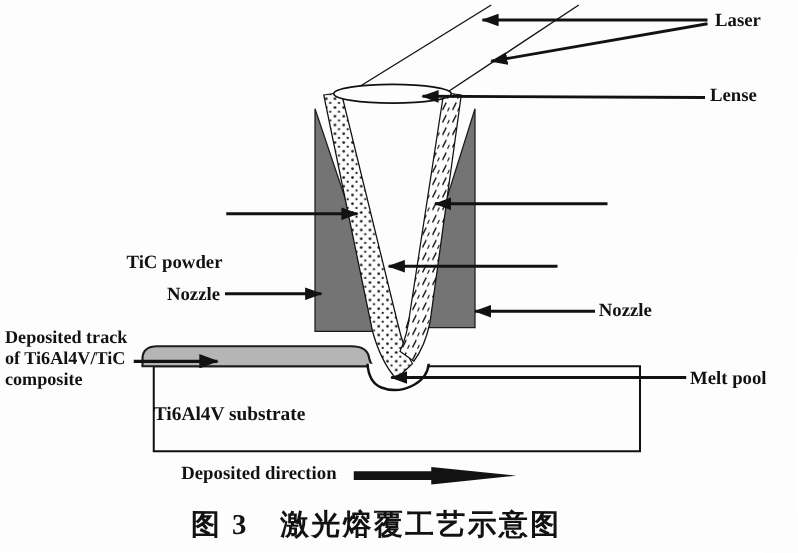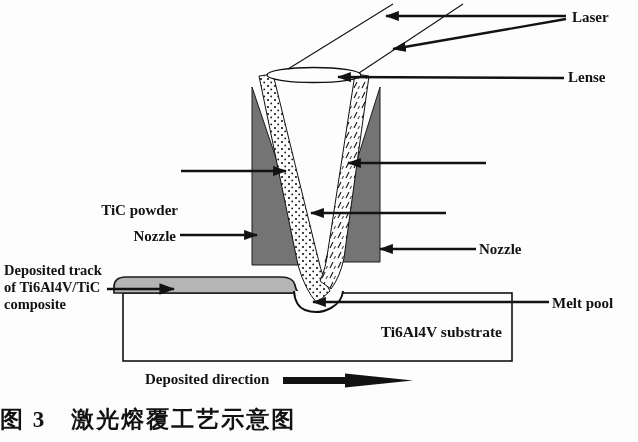--- a/index.html
+++ b/index.html
@@ -16,26 +16,27 @@
     position:absolute;
     font-weight:bold;
     font-size:15px;
     line-height:18px;
     white-space:nowrap;
     color:var(--ink,#111);
   }
   .lbl-block{white-space:normal;font-size:14.5px;line-height:17px;}
   .substrate-lbl{
     position:absolute;left:123px;top:323px;width:331px;
-    text-align:right;font-weight:bold;font-size:15.5px;margin-left:48px;
+    text-align:left;font-weight:bold;font-size:15.5px;
   }
   .caption{
     position:absolute;left:0;top:404px;width:522px;
-    text-align:left;font-weight:bold;font-size:23px;
+    text-align:center;font-weight:bold;font-size:23px;
     letter-spacing:2px;
+    padding-left:40px;
   }
   .shape-nozzle{fill:var(--nozzle-gray,#747474);stroke:#1c1c1c;stroke-width:1;}
   .shape-track{fill:var(--track-gray,#b5b5b5);stroke:#1c1c1c;stroke-width:1.7;}
   .shape-white{fill:#fdfdfd;stroke:#111;}
   .arrow{stroke:var(--ink,#111);stroke-width:2.3;fill:none;marker-end:url(#ah);}
   .arrow-thick{stroke-width:2.6;}
   .thinline{stroke:var(--ink,#111);stroke-width:1.1;fill:none;}
   .channel{stroke:#111;stroke-width:1;}
 </style>
 </head>

